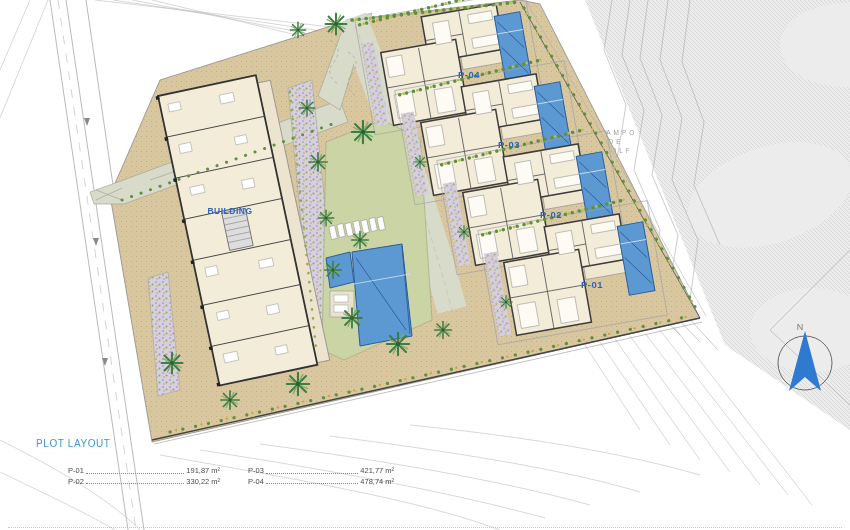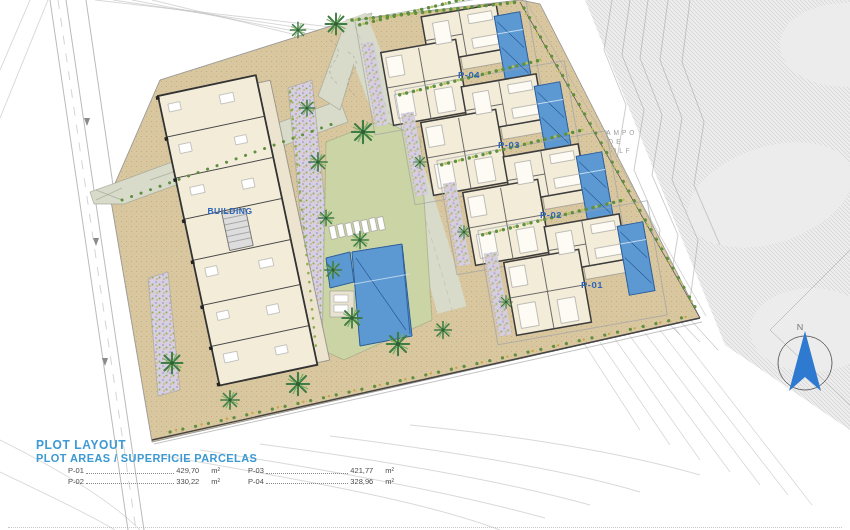--- a/index.html
+++ b/index.html
@@ -1,28 +1,28 @@
 <!DOCTYPE html>
 <html><head>
 <meta charset="utf-8">
 <style>
   html,body{margin:0;padding:0;background:#ffffff;}
   #sheet{position:relative;width:850px;height:530px;background:#fff;overflow:hidden;
          font-family:"Liberation Sans", sans-serif;}
   svg{position:absolute;left:0;top:0;}
-  .legend-title{position:absolute;left:36px;top:438px;font-size:12px;font-weight:bold;
+  .legend-title{position:absolute;left:36px;top:438px;font-size:10px;font-weight:normal;
                 color:#3e9ad2;letter-spacing:.6px;}
   .legend-subtitle{position:absolute;left:36px;top:452px;font-size:11px;font-weight:bold;
                    color:#3e9ad2;letter-spacing:.4px;}
   .legend-col{position:absolute;top:467px;display:flex;flex-direction:column;gap:3px;}
   #legend-col-1{left:68px;width:152px;}
   #legend-col-2{left:248px;width:146px;}
   .legend-row{display:flex;align-items:flex-end;font-size:7.5px;color:#4a4a4a;line-height:1;}
   .legend-row .dots{flex:1;border-bottom:1px dotted #8a8a8a;margin:0 2px 1px 2px;height:1px;}
-  .legend-row .unit{margin-left:12px;}
+  .legend-row .unit{margin-left:2px;}
   .sheet-footer{position:absolute;left:8px;right:8px;bottom:2px;border-top:1px dotted #b0b0b0;
                 opacity:.7;height:0;}
   text{font-family:"Liberation Sans", sans-serif;}
 </style>
 </head>
 <body>
 
 <div id="sheet">
 <svg width="850" height="530" viewBox="0 0 850 530">
   <defs>
@@ -293,46 +293,45 @@
   </g>
 
   <g>
     <circle cx="805" cy="363" r="27" fill="none" stroke="#5a5a5a" stroke-width="0.9"></circle>
     <polygon points="805,331 789,391 805,377 821,391" fill="#2e7ad1"></polygon>
     <text x="800" y="330" fill="#7a7a7a" font-size="9" text-anchor="middle">N</text>
   </g>
 </svg>
 
 <div class="legend-title">PLOT LAYOUT</div>
-<div class="legend-subtitle">PLOT AREAS / SUPERFICIE PARCELAS</div>
 
 <div class="legend-col" id="legend-col-1">
   <div class="legend-row">
     <span>P-01</span>
     <span class="dots"></span>
-    <span>429,70</span>
+    <span>191,87</span>
     <span class="unit">m²</span>
   </div>
   <div class="legend-row">
     <span>P-02</span>
     <span class="dots"></span>
     <span>330,22</span>
     <span class="unit">m²</span>
   </div>
 </div>
 
 <div class="legend-col" id="legend-col-2">
   <div class="legend-row">
     <span>P-03</span>
     <span class="dots"></span>
     <span>421,77</span>
     <span class="unit">m²</span>
   </div>
   <div class="legend-row">
     <span>P-04</span>
     <span class="dots"></span>
-    <span>328,96</span>
+    <span>478,74</span>
     <span class="unit">m²</span>
   </div>
 </div>
 
 <div class="sheet-footer"></div>
 </div>
 
 </body></html>

